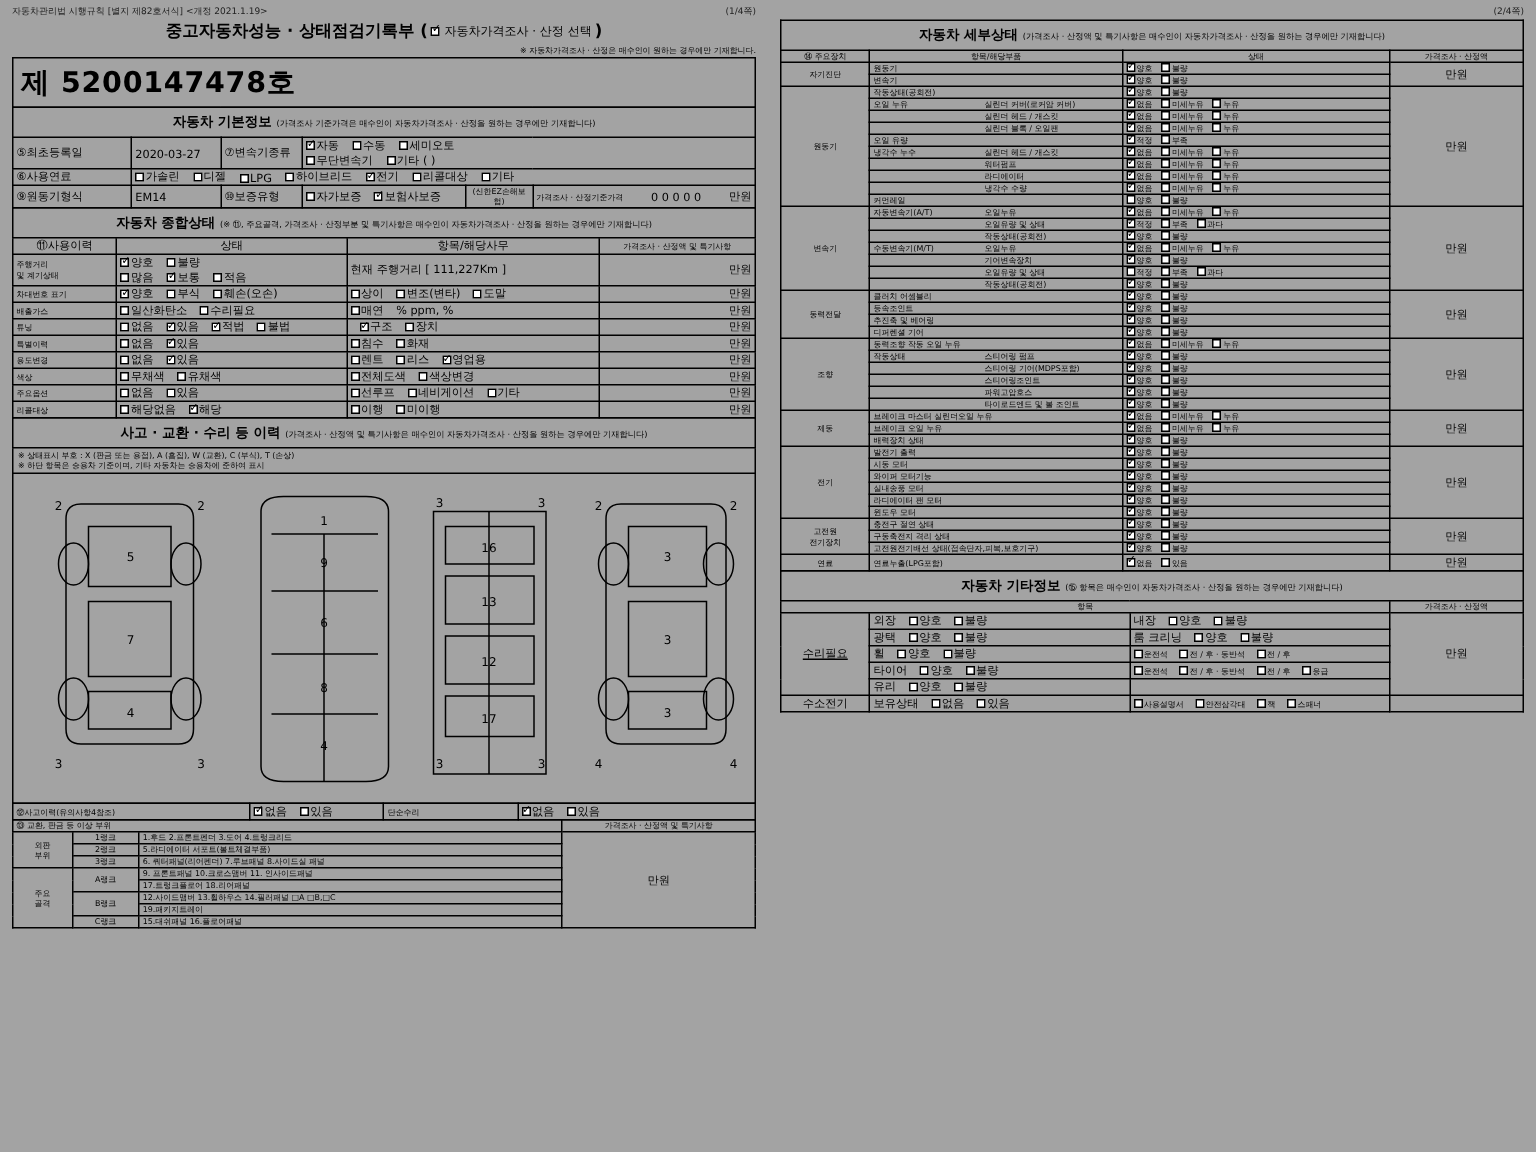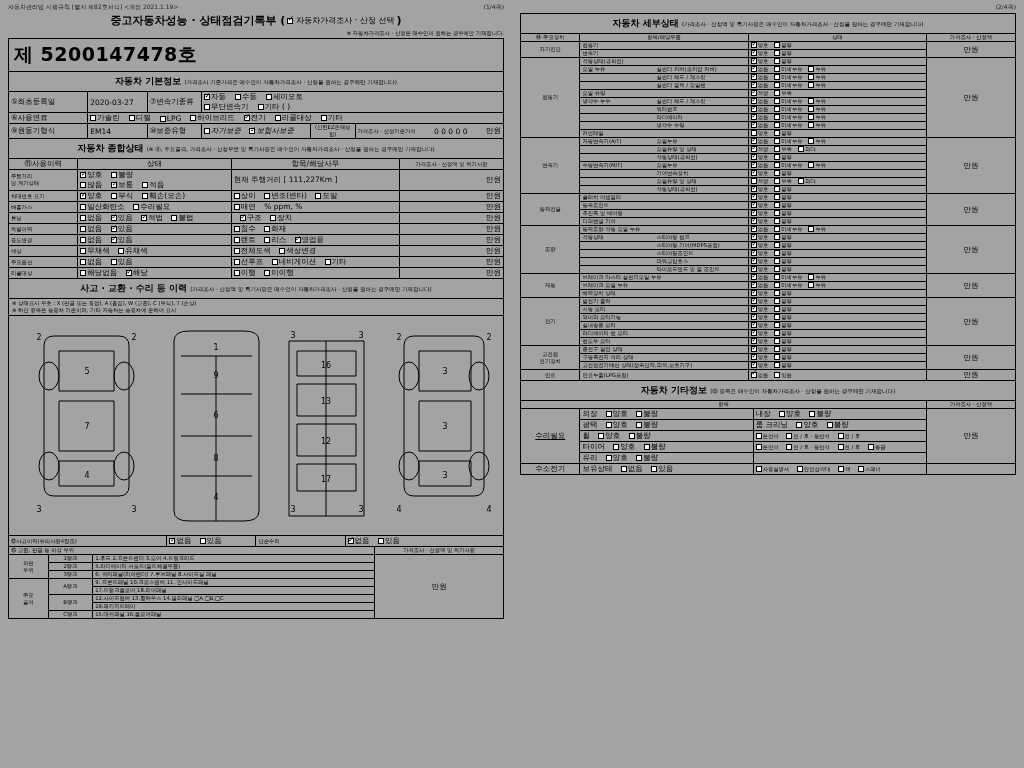--- a/index.html
+++ b/index.html
@@ -112,21 +112,21 @@
             <span class="lbl ml"><span class="cb on"></span><span>전기</span></span>
             <span class="lbl ml"><span class="cb"></span><span>리콜대상</span></span>
             <span class="lbl ml"><span class="cb"></span><span>기타</span></span>
           </div>
         </td>
       </tr>
       <tr>
         <td>⑨원동기형식</td>
         <td style="width:12%;">EM14</td>
         <td style="width:11%;margin-top:16px;">⑩보증유형</td>
-        <td style="width:22%;font-style:italic;">
+        <td style="width:22%;">
           <span class="lbl"><span class="cb"></span><span>자가보증</span></span>
           <span class="lbl ml"><span class="cb on"></span><span>보험사보증</span></span>
         </td>
         <td style="width:9%;" class="xsmall center">(신한EZ손해보험)</td>
         <td style="width:30%;">
           <div class="flexrow" style="justify-content:space-between;">
             <span class="xsmall">가격조사 · 산정기준가격</span>
             <span>0 0 0 0 0</span>
             <span>만원</span>
           </div>

